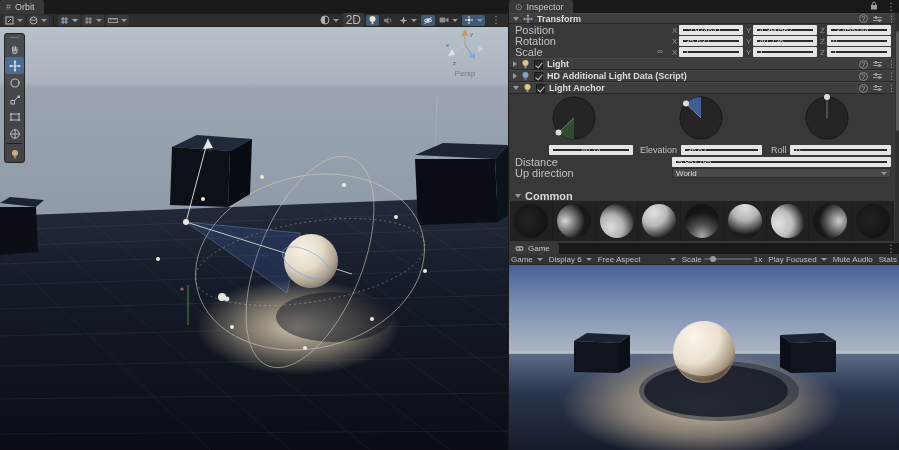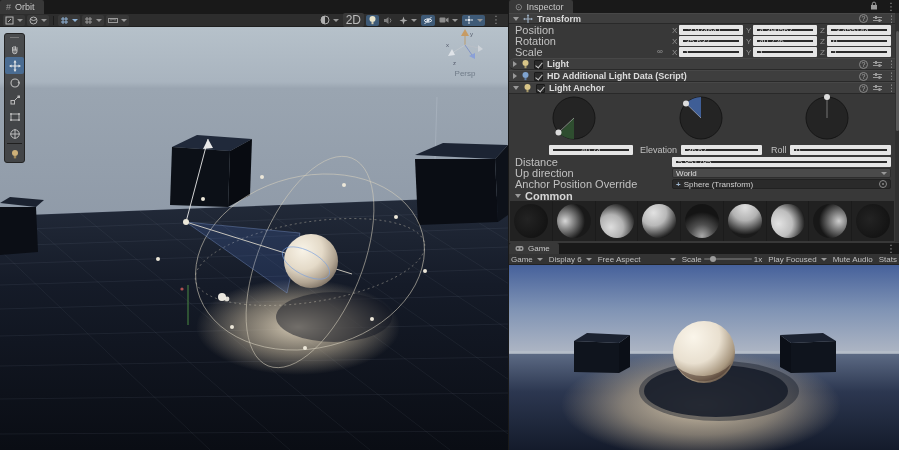--- a/index.html
+++ b/index.html
@@ -553,30 +553,20 @@
         <div class="ctrl">
             <input class="tf" value="5.851785" style="">
           </div>
       </div>
       <div class="irow" style="top:168px;">
         <span class="lbl">Up direction</span>
         <div class="ctrl">
           <div class="dropdown">
             <span>World</span>
             <span class="caret"></span>
-          </div>
-        </div>
-      </div>
-      <div class="irow" style="top:179px;">
-        <span class="lbl">Anchor Position Override</span>
-        <div class="ctrl">
-          <div class="objfield">
-            <span class="objicon">+</span>
-            <span>Sphere (Transform)</span>
-            <span class="objpick"></span>
           </div>
         </div>
       </div>
       <div class="irow" style="top:191px;">
         <span class="lbl" style="gap:4px;">
           <span class="fold open"></span>
           <span style="font-weight:bold;color:#d5d5d5;">Common</span>
         </span>
       </div>
 

